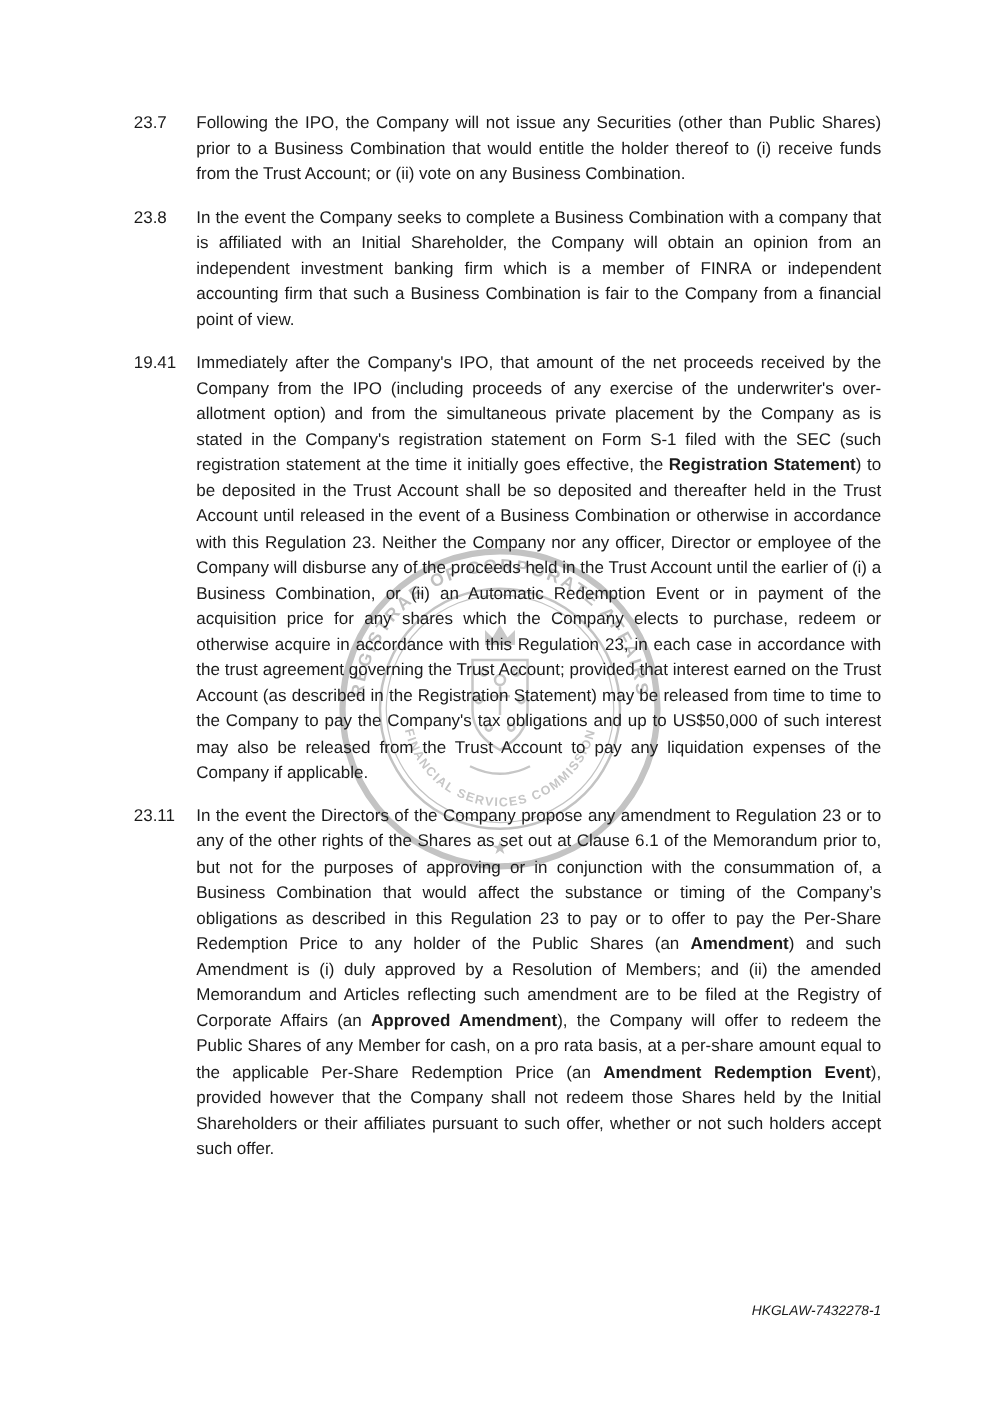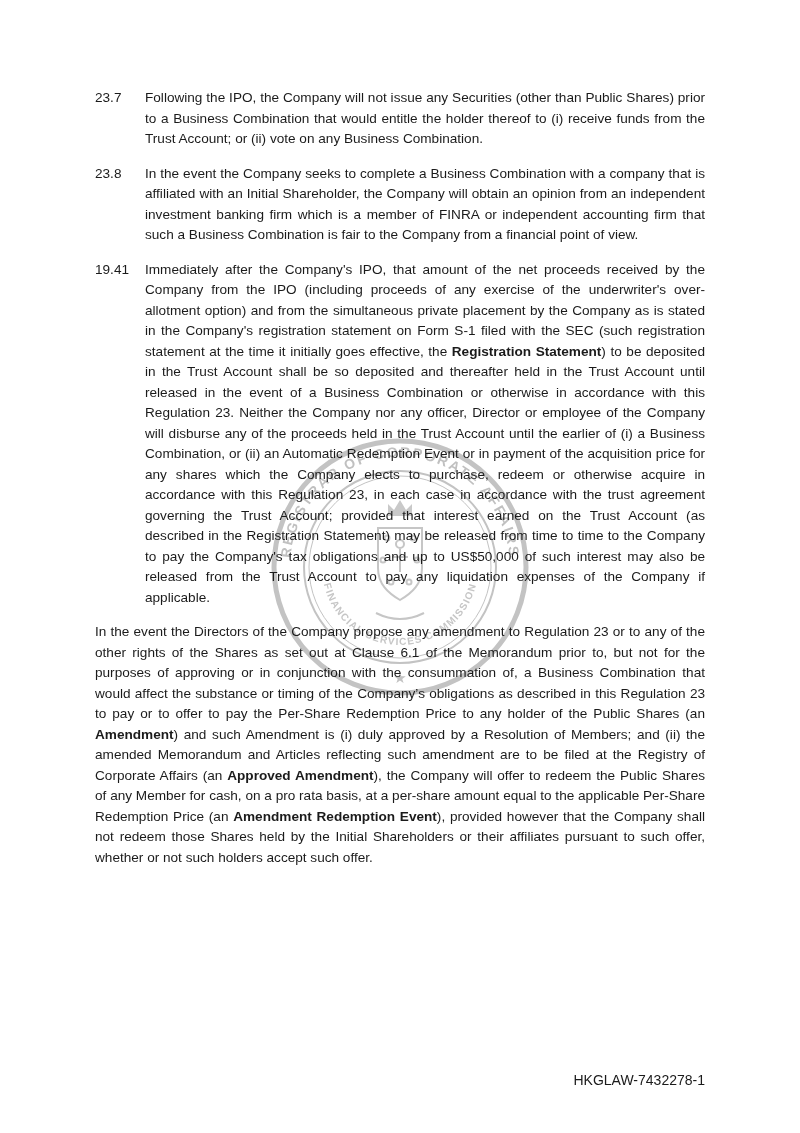--- a/index.html
+++ b/index.html
@@ -27,21 +27,21 @@
   }
   .content {
     position: absolute;
     left: 95px;
     top: 88px;
     width: 610px;
     z-index: 1;
   }
   .clause {
     display: flex;
-    margin: 0 0 14px 0;
+    margin: 0 0 14px 12px;
   }
   .clause-number {
     flex: none;
     width: 50px;
     font-size: 13.6px;
     line-height: 20.5px;
   }
   .clause-text {
     flex: 1;
     margin: 0;
@@ -57,23 +57,24 @@
     left: 95px;
     width: 610px;
     top: 1046px;
     text-align: center;
     font-size: 13.5px;
     z-index: 1;
   }
   .footer-doc-ref {
     position: absolute;
     right: 95px;
-    top: 1072px;
-    font-size: 14px;
+    top: 1043px;
+    font-size: 11px;
     z-index: 1;
+    font-style: italic;
   }
   .seal-ring-font {
     font-family: "Liberation Sans", sans-serif;
     font-weight: bold;
   }
 </style>
 </head>
 <body>
 
 <div class="page">
@@ -121,19 +122,20 @@
       <p class="clause-text"><span>In the event the Company seeks to complete a Business Combination with a company that is affiliated with an Initial Shareholder, the Company will obtain an opinion from an independent investment banking firm which is a member of FINRA or independent accounting firm that such a Business Combination is fair to the Company from a financial point of view.</span></p>
     </section>
 
 
     <section class="clause">
       <div class="clause-number">19.41</div>
       <p class="clause-text"><span>Immediately after the Company's IPO, that amount of the net proceeds received by the Company from the IPO (including proceeds of any exercise of the underwriter's over-allotment option) and from the simultaneous private placement by the Company as is stated in the Company's registration statement on Form S-1 filed with the SEC (such registration statement at the time it initially goes effective, the </span><b>Registration Statement</b><span>) to be deposited in the Trust Account shall be so deposited and thereafter held in the Trust Account until released in the event of a Business Combination or otherwise in accordance with this Regulation 23. Neither the Company nor any officer, Director or employee of the Company will disburse any of the proceeds held in the Trust Account until the earlier of (i) a Business Combination, or (ii) an Automatic Redemption Event or in payment of the acquisition price for any shares which the Company elects to purchase, redeem or otherwise acquire in accordance with this Regulation 23, in each case in accordance with the trust agreement governing the Trust Account; provided that interest earned on the Trust Account (as described in the Registration Statement) may be released from time to time to the Company to pay the Company's tax obligations and up to US$50,000 of such interest may also be released from the Trust Account to pay any liquidation expenses of the Company if applicable.</span></p>
     </section>
 
     <section class="clause">
+      <div class="clause-number">23.11</div>
       <p class="clause-text"><span>In the event the Directors of the Company propose any amendment to Regulation 23 or to any of the other rights of the Shares as set out at Clause 6.1 of the Memorandum prior to, but not for the purposes of approving or in conjunction with the consummation of, a Business Combination that would affect the substance or timing of the Company’s obligations as described in this Regulation 23 to pay or to offer to pay the Per-Share Redemption Price to any holder of the Public Shares (an </span><b>Amendment</b><span>) and such Amendment is (i) duly approved by a Resolution of Members; and (ii) the amended Memorandum and Articles reflecting such amendment are to be filed at the Registry of Corporate Affairs (an </span><b>Approved Amendment</b><span>), the Company will offer to redeem the Public Shares of any Member for cash, on a pro rata basis, at a per-share amount equal to the applicable Per-Share Redemption Price (an </span><b>Amendment Redemption Event</b><span>), provided however that the Company shall not redeem those Shares held by the Initial Shareholders or their affiliates pursuant to such offer, whether or not such holders accept such offer.</span></p>
     </section>
   </main>
 
   <div class="footer-doc-ref">HKGLAW-7432278-1</div>
 
 </div>
 
 </body></html>

